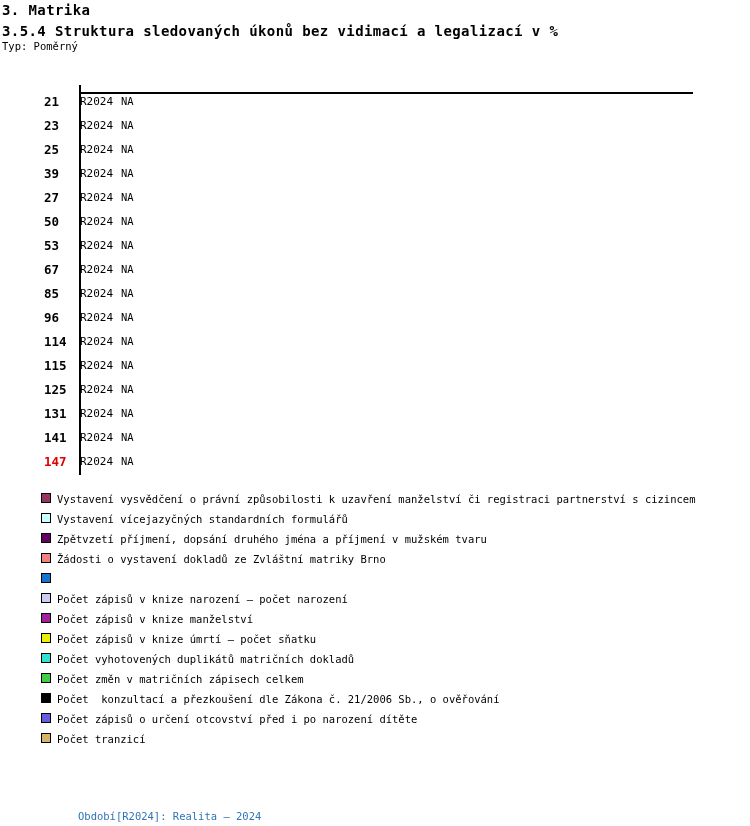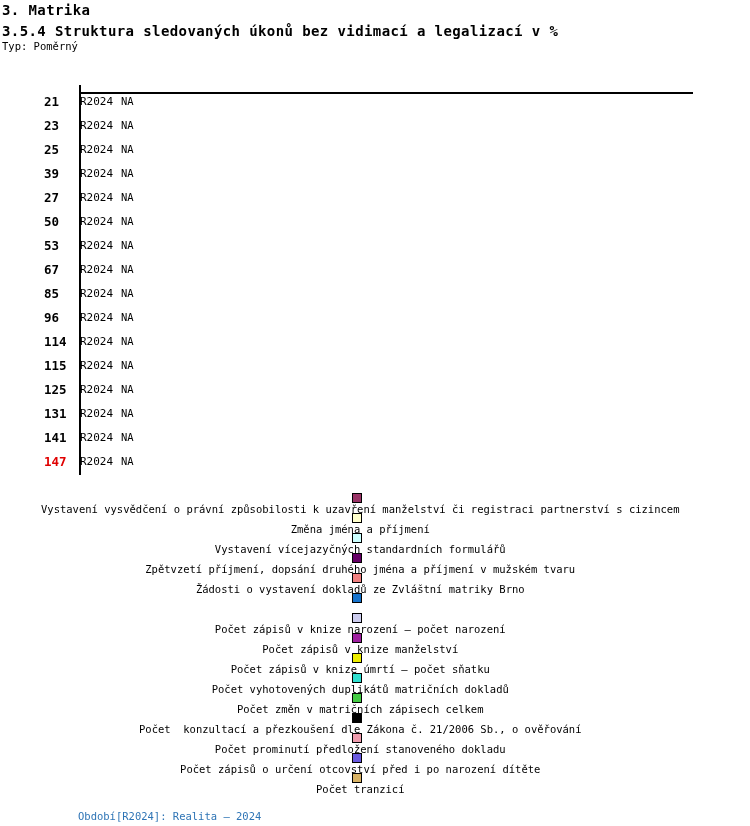--- a/index.html
+++ b/index.html
@@ -14,21 +14,21 @@
   .axis-h { position:absolute; left:80px; top:92px; width:613px; height:1.5px; background:#000000; }
   .axis-v { position:absolute; left:79px; top:85px; width:2px;  height:390px;  background:#000000; }
 
   .rows { position:absolute; left:0; top:89px; width:750px;margin-left:36px; }
   .row  { position:relative; height:24px; }
   .row .cat    { position:absolute; left:8px;  top:50%; transform:translateY(-50%); font-size:12.5px; font-weight:bold; }
   .row .period { position:absolute; left:44px; width:33px; text-align:center; top:50%; transform:translateY(-50%); font-size:11px; }
   .row .val    { position:absolute; left:85px; top:50%; transform:translateY(-50%); font-size:10.5px; }
 
   .legend { position:absolute; left:41px; top:493px; }
-  .legend-item  { display:flex; align-items:center; height:20px;flex-direction:column; }
+  .legend-item  { display:flex; align-items:flex-start; height:20px; }
   .swatch       { width:8px; height:8px; border:1px solid #000000; margin-right:6px; flex:none; }
   .legend-label { font-size:10.5px; white-space:pre; }
 
   .footer { position:absolute; left:78px; top:801px; font-size:10.5px; white-space:pre;margin-top:9px; }
 </style>
 </head>
 <body>
 
 <div class="page">
   <div class="title-line1">3. Matrika</div>
@@ -120,24 +120,20 @@
         <span class="val">NA</span>
       </div>
     </div>
 
   <div class="legend" id="legend">
       <div class="legend-item">
         <span class="swatch" style="background: rgb(153, 51, 102);"></span>
         <span class="legend-label">Vystavení vysvědčení o právní způsobilosti k uzavření manželství či registraci partnerství s cizincem</span>
       </div>
       <div class="legend-item">
-        <span class="swatch" style="background: rgb(255, 255, 204);"></span>
-        <span class="legend-label">Změna jména a příjmení</span>
-      </div>
-      <div class="legend-item">
         <span class="swatch" style="background: rgb(204, 255, 255);"></span>
         <span class="legend-label">Vystavení vícejazyčných standardních formulářů</span>
       </div>
       <div class="legend-item">
         <span class="swatch" style="background: rgb(102, 0, 102);"></span>
         <span class="legend-label">Zpětvzetí příjmení, dopsání druhého jména a příjmení v mužském tvaru</span>
       </div>
       <div class="legend-item">
         <span class="swatch" style="background: rgb(240, 128, 128);"></span>
         <span class="legend-label">Žádosti o vystavení dokladů ze Zvláštní matriky Brno</span>
@@ -163,24 +159,20 @@
       </div>
       <div class="legend-item">
         <span class="swatch" style="background: rgb(68, 204, 68);"></span>
         <span class="legend-label">Počet změn v matričních zápisech celkem</span>
       </div>
       <div class="legend-item">
         <span class="swatch" style="background: rgb(0, 0, 0);"></span>
         <span class="legend-label">Počet  konzultací a přezkoušení dle Zákona č. 21/2006 Sb., o ověřování</span>
       </div>
       <div class="legend-item">
-        <span class="swatch" style="background: rgb(238, 155, 173);"></span>
-        <span class="legend-label">Počet prominutí předložení stanoveného dokladu</span>
-      </div>
-      <div class="legend-item">
         <span class="swatch" style="background: rgb(106, 90, 224);"></span>
         <span class="legend-label">Počet zápisů o určení otcovství před i po narození dítěte</span>
       </div>
       <div class="legend-item">
         <span class="swatch" style="background: rgb(217, 179, 101);"></span>
         <span class="legend-label">Počet tranzicí</span>
       </div>
     </div>
 
   <div class="footer" style="color: rgb(46, 116, 181);">Období[R2024]: Realita – 2024</div>

